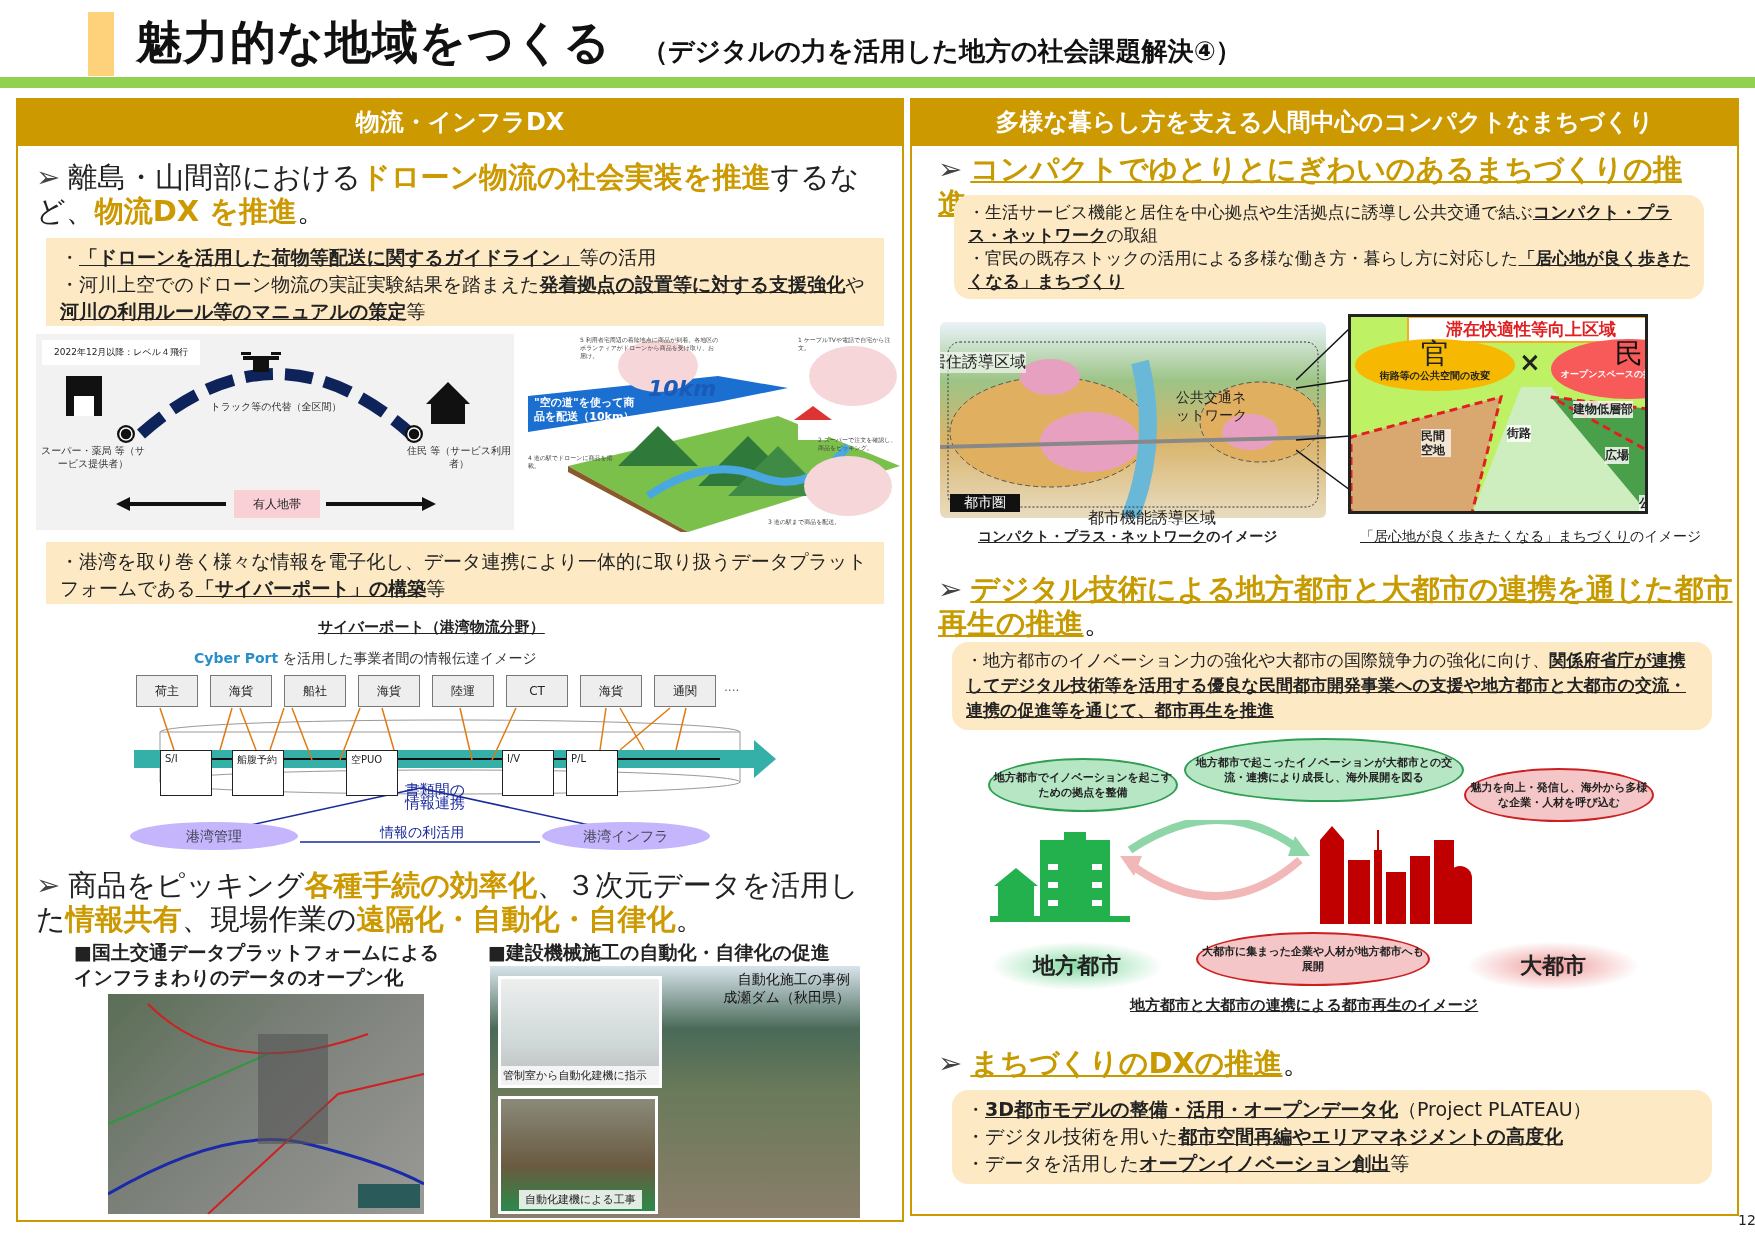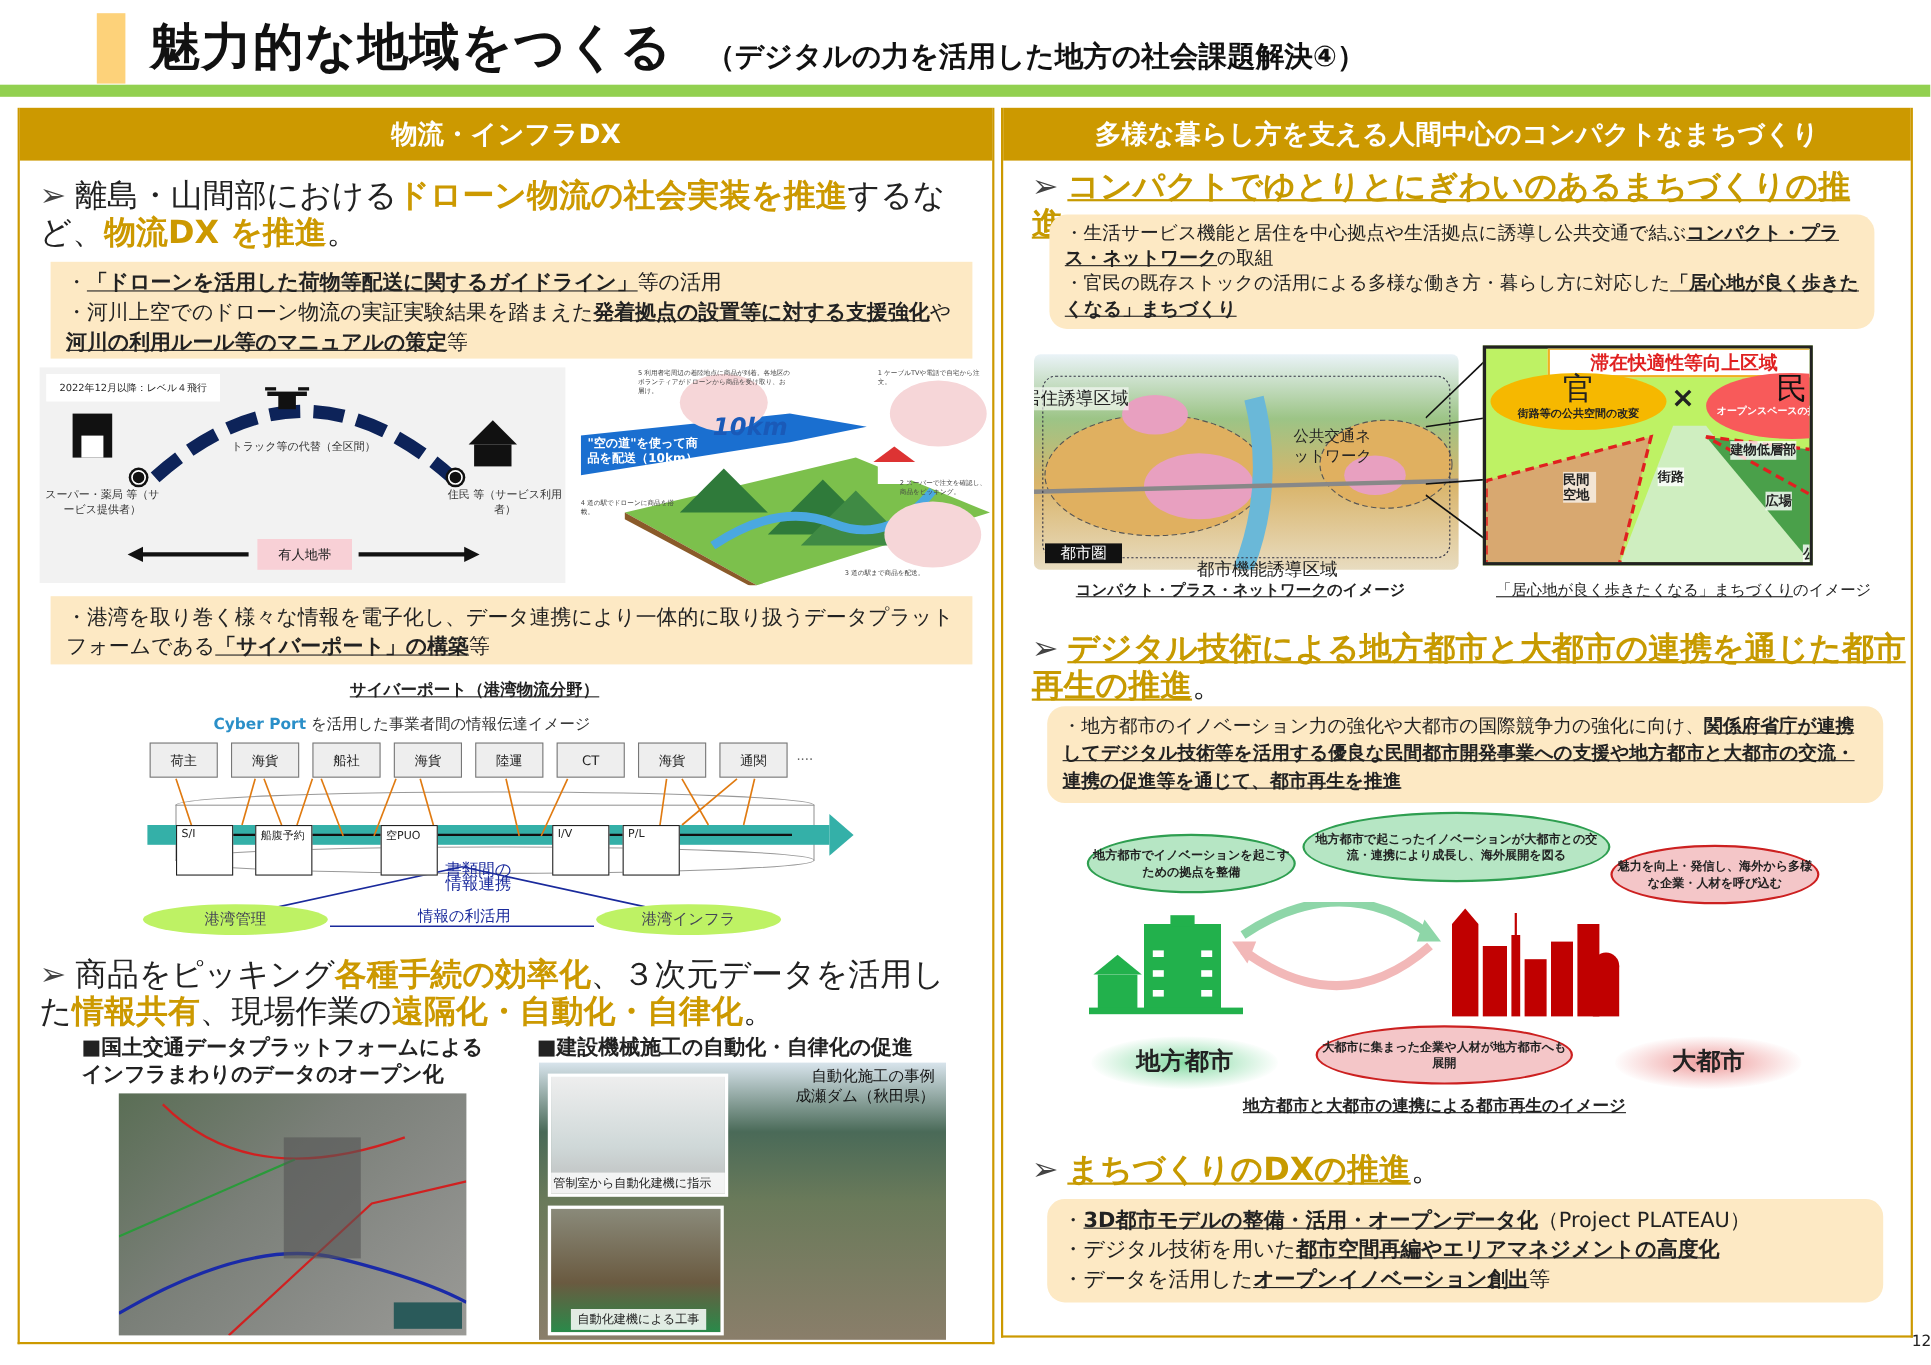--- a/index.html
+++ b/index.html
@@ -34,21 +34,21 @@
   
   .drone-illus { position: absolute; left: 528px; top: 336px; width: 372px; height: 196px; }
 
   .caption-u { position: absolute; font-size: 15px; font-weight: bold; text-decoration: underline; }
 
   
   .cp { position: absolute; left: 120px; top: 650px; width: 660px; height: 210px; }
   .cp-top { position: absolute; left: 74px; top: 0; font-size: 14px; color: #333; }
   .cp-box { position: absolute; top: 25px; width: 62px; height: 32px; border: 1px solid #777; background: #eee; font-size: 12px; text-align: center; line-height: 30px; }
   .cp-doc { position: absolute; top: 100px; width: 52px; height: 46px; background: #fff; border: 1px solid #222; font-size: 10px; padding: 2px 4px; }
-  .cp-oval { position: absolute; top: 172px; width: 168px; height: 28px; background: #bef264; border-radius: 50%; font-size: 14px; text-align: center; line-height: 28px; color: #445; }
+  .cp-oval { position: absolute; top: 172px; width: 168px; height: 28px; background: #c4b5fd; border-radius: 50%; font-size: 14px; text-align: center; line-height: 28px; color: #445; }
 
   .sub-head { position: absolute; font-size: 19px; font-weight: bold; line-height: 25px; }
   .photo { position: absolute; overflow: hidden; }
 
   
   .cpn { position: absolute; left: 940px; top: 322px; width: 386px; height: 196px; background: linear-gradient(180deg,#eaf3f8 0%, #9cc486 30%, #d9b46a 60%, #e8dcc0 100%); border-radius: 6px; overflow: hidden; }
   .walk { position: absolute; left: 1348px; top: 314px; width: 300px; height: 200px; border: 3px solid #222; background: #bef264; overflow: hidden; }
 
   .bubble { position: absolute; border-radius: 50%; font-size: 11px; font-weight: bold; text-align: center; display: flex; align-items: center; justify-content: center; line-height: 15px; }
   .bubble.g { background: #b6e6c4; border: 2px solid #2e9e50; }

